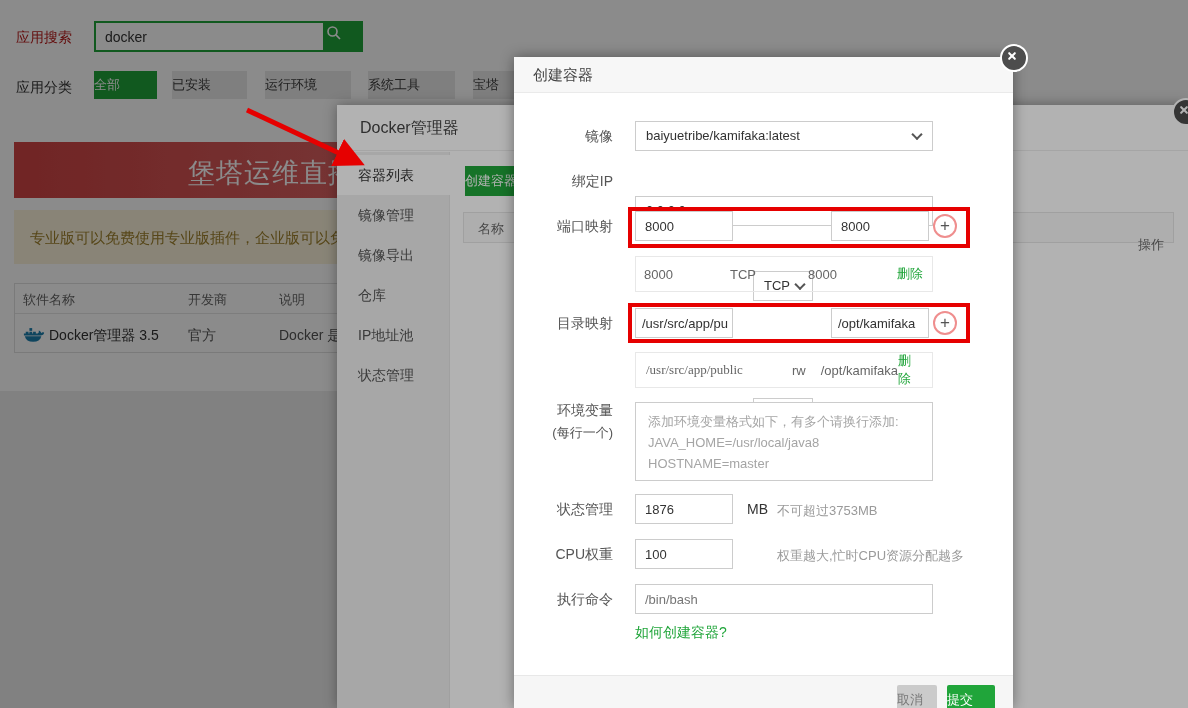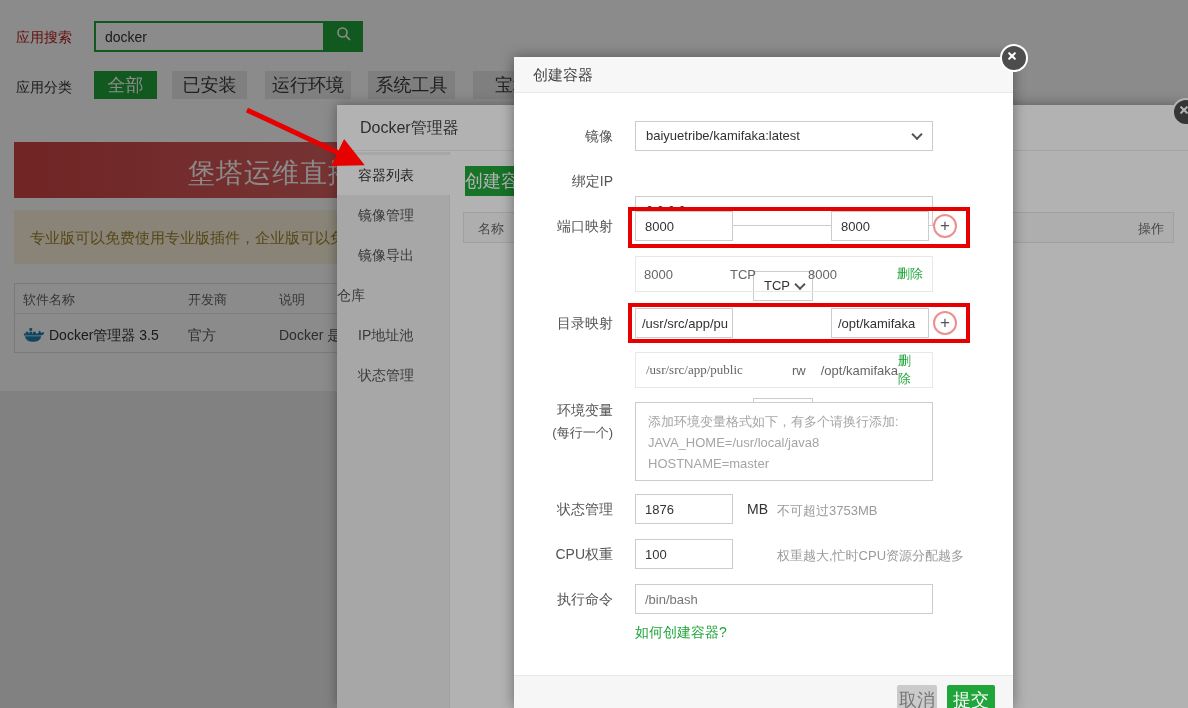--- a/index.html
+++ b/index.html
@@ -9,21 +9,21 @@
   
   .main{z-index:0;}
   .ovl1{z-index:10;left:0;top:0;width:1188px;height:708px;background:rgba(0,0,0,0.22);}
   .panel{z-index:20;left:337px;top:105px;width:851px;height:603px;background:#fff;
          box-shadow:0 0 12px rgba(0,0,0,.35);}
   .ovl2{z-index:30;left:0;top:0;width:1188px;height:708px;background:rgba(0,0,0,0.30);}
   .modal{z-index:40;left:514px;top:57px;width:499px;height:651px;background:#fff;
          box-shadow:0 0 14px rgba(0,0,0,.4);border-radius:2px;}
   .anno{z-index:50;pointer-events:none;}
   
-  .btn{display:inline-block;text-align:center;font-size:18px;cursor:pointer;}
+  .btn{display:inline-block;font-size:13px;cursor:pointer;}
   .grn{background:#20a53a;color:#fff;}
   .gry{background:#e9e9e9;color:#3c3c3c;}
   .ipt{border:1px solid #ccc;background:#fff;color:#333;font-size:13px;
        font-family:"Liberation Sans","DejaVu Sans",sans-serif;padding:0 9px;height:30px;outline:none;}
   .sel{border:1px solid #ccc;background:#fff;color:#333;font-size:13px;line-height:28px;
        padding:0 24px 0 10px;height:30px;position:relative;white-space:nowrap;overflow:hidden;}
   .chev{position:absolute;right:11px;top:50%;width:6px;height:6px;
         border-right:2px solid #555;border-bottom:2px solid #555;
         transform:translateY(-70%) rotate(45deg);}
   .listbox{border:1px solid #e8e8e8;display:flex;align-items:center;font-size:13px;color:#666;}
@@ -106,30 +106,30 @@
     </div>
     <div class="closec" style="left:835px;top:-7px;">
       <i class="a"></i>
         <i class="b"></i>
     </div>
 
     <div class="abs" style="left:0;top:47px;width:113px;height:556px;background:#f0f0f0;border-right:1px solid #e5e5e5;">
       <div class="abs" style="left:0;top:3px;width:113px;height:40px;line-height:40px;padding-left:21px;background:#fff;font-size:14px;color:#333;cursor:pointer;">容器列表</div>
       <div class="abs" style="left:0;top:43px;width:113px;height:40px;line-height:40px;padding-left:21px;font-size:14px;color:#555;cursor:pointer;">镜像管理</div>
       <div class="abs" style="left:0;top:83px;width:113px;height:40px;line-height:40px;padding-left:21px;font-size:14px;color:#555;cursor:pointer;">镜像导出</div>
-      <div class="abs" style="left:0;top:123px;width:113px;height:40px;line-height:40px;font-size:14px;color:#555;cursor:pointer;">仓库</div>
+      <div class="abs" style="left:0;top:123px;width:113px;height:40px;line-height:40px;padding-left:21px;font-size:14px;color:#555;cursor:pointer;">仓库</div>
       <div class="abs" style="left:0;top:163px;width:113px;height:40px;line-height:40px;padding-left:21px;font-size:14px;color:#555;cursor:pointer;">IP地址池</div>
       <div class="abs" style="left:0;top:203px;width:113px;height:40px;line-height:40px;padding-left:21px;font-size:14px;color:#555;cursor:pointer;">状态管理</div>
     </div>
 
     <div class="abs btn grn" style="left:128px;top:61px;width:72px;height:30px;line-height:30px;overflow:hidden;white-space:nowrap;">创建容器</div>
 
     <div class="abs" style="left:126px;top:107px;width:711px;height:31px;border:1px solid #e6e6e6;background:#fafafa;">
       <span class="abs hdrcell" style="left:14px;top:7px;">名称</span>
-      <span class="abs hdrcell" style="right:9px;top:7px;margin-left:26px;">操作</span>
+      <span class="abs hdrcell" style="right:9px;top:23px;margin-left:26px;">操作</span>
     </div>
   </div>
 
   <div class="abs ovl2"></div>
 
   <div class="abs modal">
     <div class="abs" style="left:0;top:0;width:499px;height:36px;background:#f7f7f7;border-bottom:1px solid #eaeaea;">
       <span class="abs" style="left:19px;top:9px;font-size:15px;color:#444;">创建容器</span>
     </div>
     <div class="closec" style="left:486px;top:-13px;">

